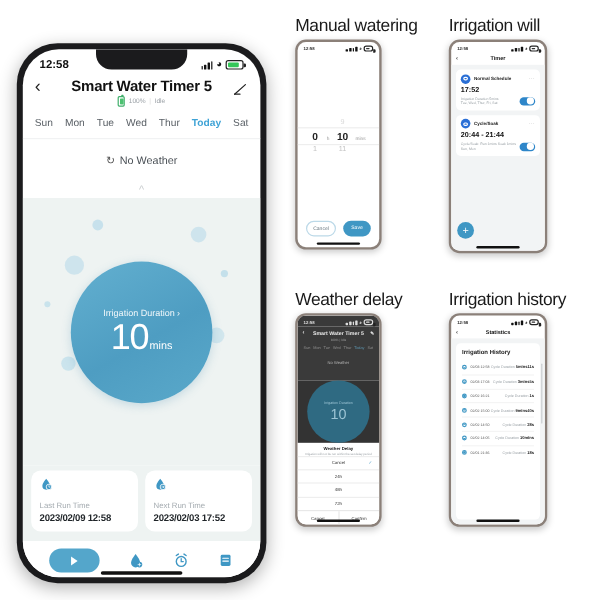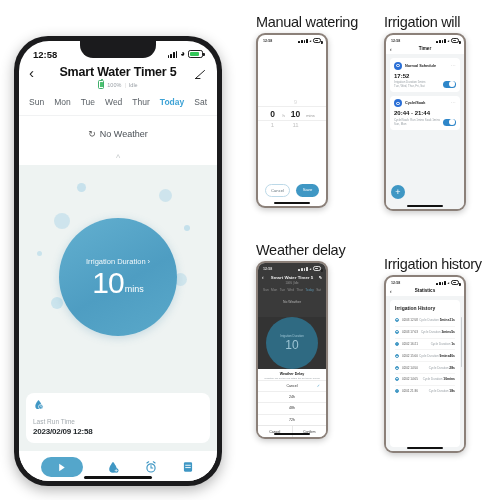--- a/index.html
+++ b/index.html
@@ -164,21 +164,21 @@
     background: #54a6cb;
     display:flex; align-items:center; justify-content:center;
   }
   .tab-ic { width: 14px; height: 14px; }
   .home-ind {
     position:absolute; bottom: 2px; left: 50%; transform: translateX(-50%);
     width: 68px; height: 3px; background:#111; border-radius:2px;
   }
 
   
-  .panel { position: absolute; margin-left: 10px; }
+  .panel { position: absolute; }
   .panel-title {
     font-size: 14.5px; color: #1a1a1a; letter-spacing: -.3px;
     white-space: nowrap; margin-bottom: 3px;
   }
   .sphone {
     background: #8b8079;
     border-radius: 9px;
     padding: 2px;
     box-shadow: 0 2px 6px rgba(0,0,0,.22);
   }
@@ -365,20 +365,29 @@
     <div class="cards-row">
       <div class="rcard">
         <svg class="rcard-ic" viewBox="0 0 24 24">
           <path d="M12 2 C12 2 5 10 5 15 a7 7 0 0 0 14 0 C19 10 12 2 12 2 Z" fill="#3f97c4"></path>
           <circle cx="17" cy="17" r="5" fill="#3f97c4" stroke="#fff" stroke-width="1.5"></circle>
           <path d="M17 14.5 v2.8 h2" stroke="#fff" stroke-width="1.3" fill="none" stroke-linecap="round"></path>
         </svg>
         <div class="rcard-lbl">Last Run Time</div>
         <div class="rcard-val">2023/02/09 12:58</div>
       </div>
+      <div class="rcard">
+        <svg class="rcard-ic" viewBox="0 0 24 24">
+          <path d="M12 2 C12 2 5 10 5 15 a7 7 0 0 0 14 0 C19 10 12 2 12 2 Z" fill="#3f97c4"></path>
+          <circle cx="17" cy="17" r="5" fill="#3f97c4" stroke="#fff" stroke-width="1.5"></circle>
+          <path d="M15 17 h4 M17.6 15.4 L19.2 17 L17.6 18.6" stroke="#fff" stroke-width="1.2" fill="none" stroke-linecap="round"></path>
+        </svg>
+        <div class="rcard-lbl">Next Run Time</div>
+        <div class="rcard-val">2023/02/03 17:52</div>
+      </div>
     </div>
 
     <div class="tabbar">
       <div class="tab-play">
         <svg width="11" height="11" viewBox="0 0 24 24">
           <path d="M7 4 L19 12 L7 20 Z" fill="#fff"></path>
         </svg>
       </div>
       <svg class="tab-ic" viewBox="0 0 24 24">
         <path d="M12 3 C12 3 5.5 11 5.5 15.5 a6.5 6.5 0 0 0 13 0 C18.5 11 12 3 12 3 Z" fill="#3f97c4"></path>
@@ -565,21 +574,21 @@
         <div class="wd-foot">
           <div>Cancel</div>
           <div>Confirm</div>
         </div>
       </div>
       <div class="s-home"></div>
     </div>
   </div>
 </div>
 
-<div class="panel" id="p-history" style="left:374px; top:256px;">
+<div class="panel" id="p-history" style="left:374px; top:242px;">
   <div class="panel-title">Irrigation history</div>
   <div class="sphone">
     <div class="sscreen">
       <div class="s-status">
         <span>12:58</span>
         <span class="r">
           <span class="sig" style="height:4px">
               <i style="height:1.5px"></i>
               <i style="height:2.2px"></i>
               <i style="height:3px"></i>

